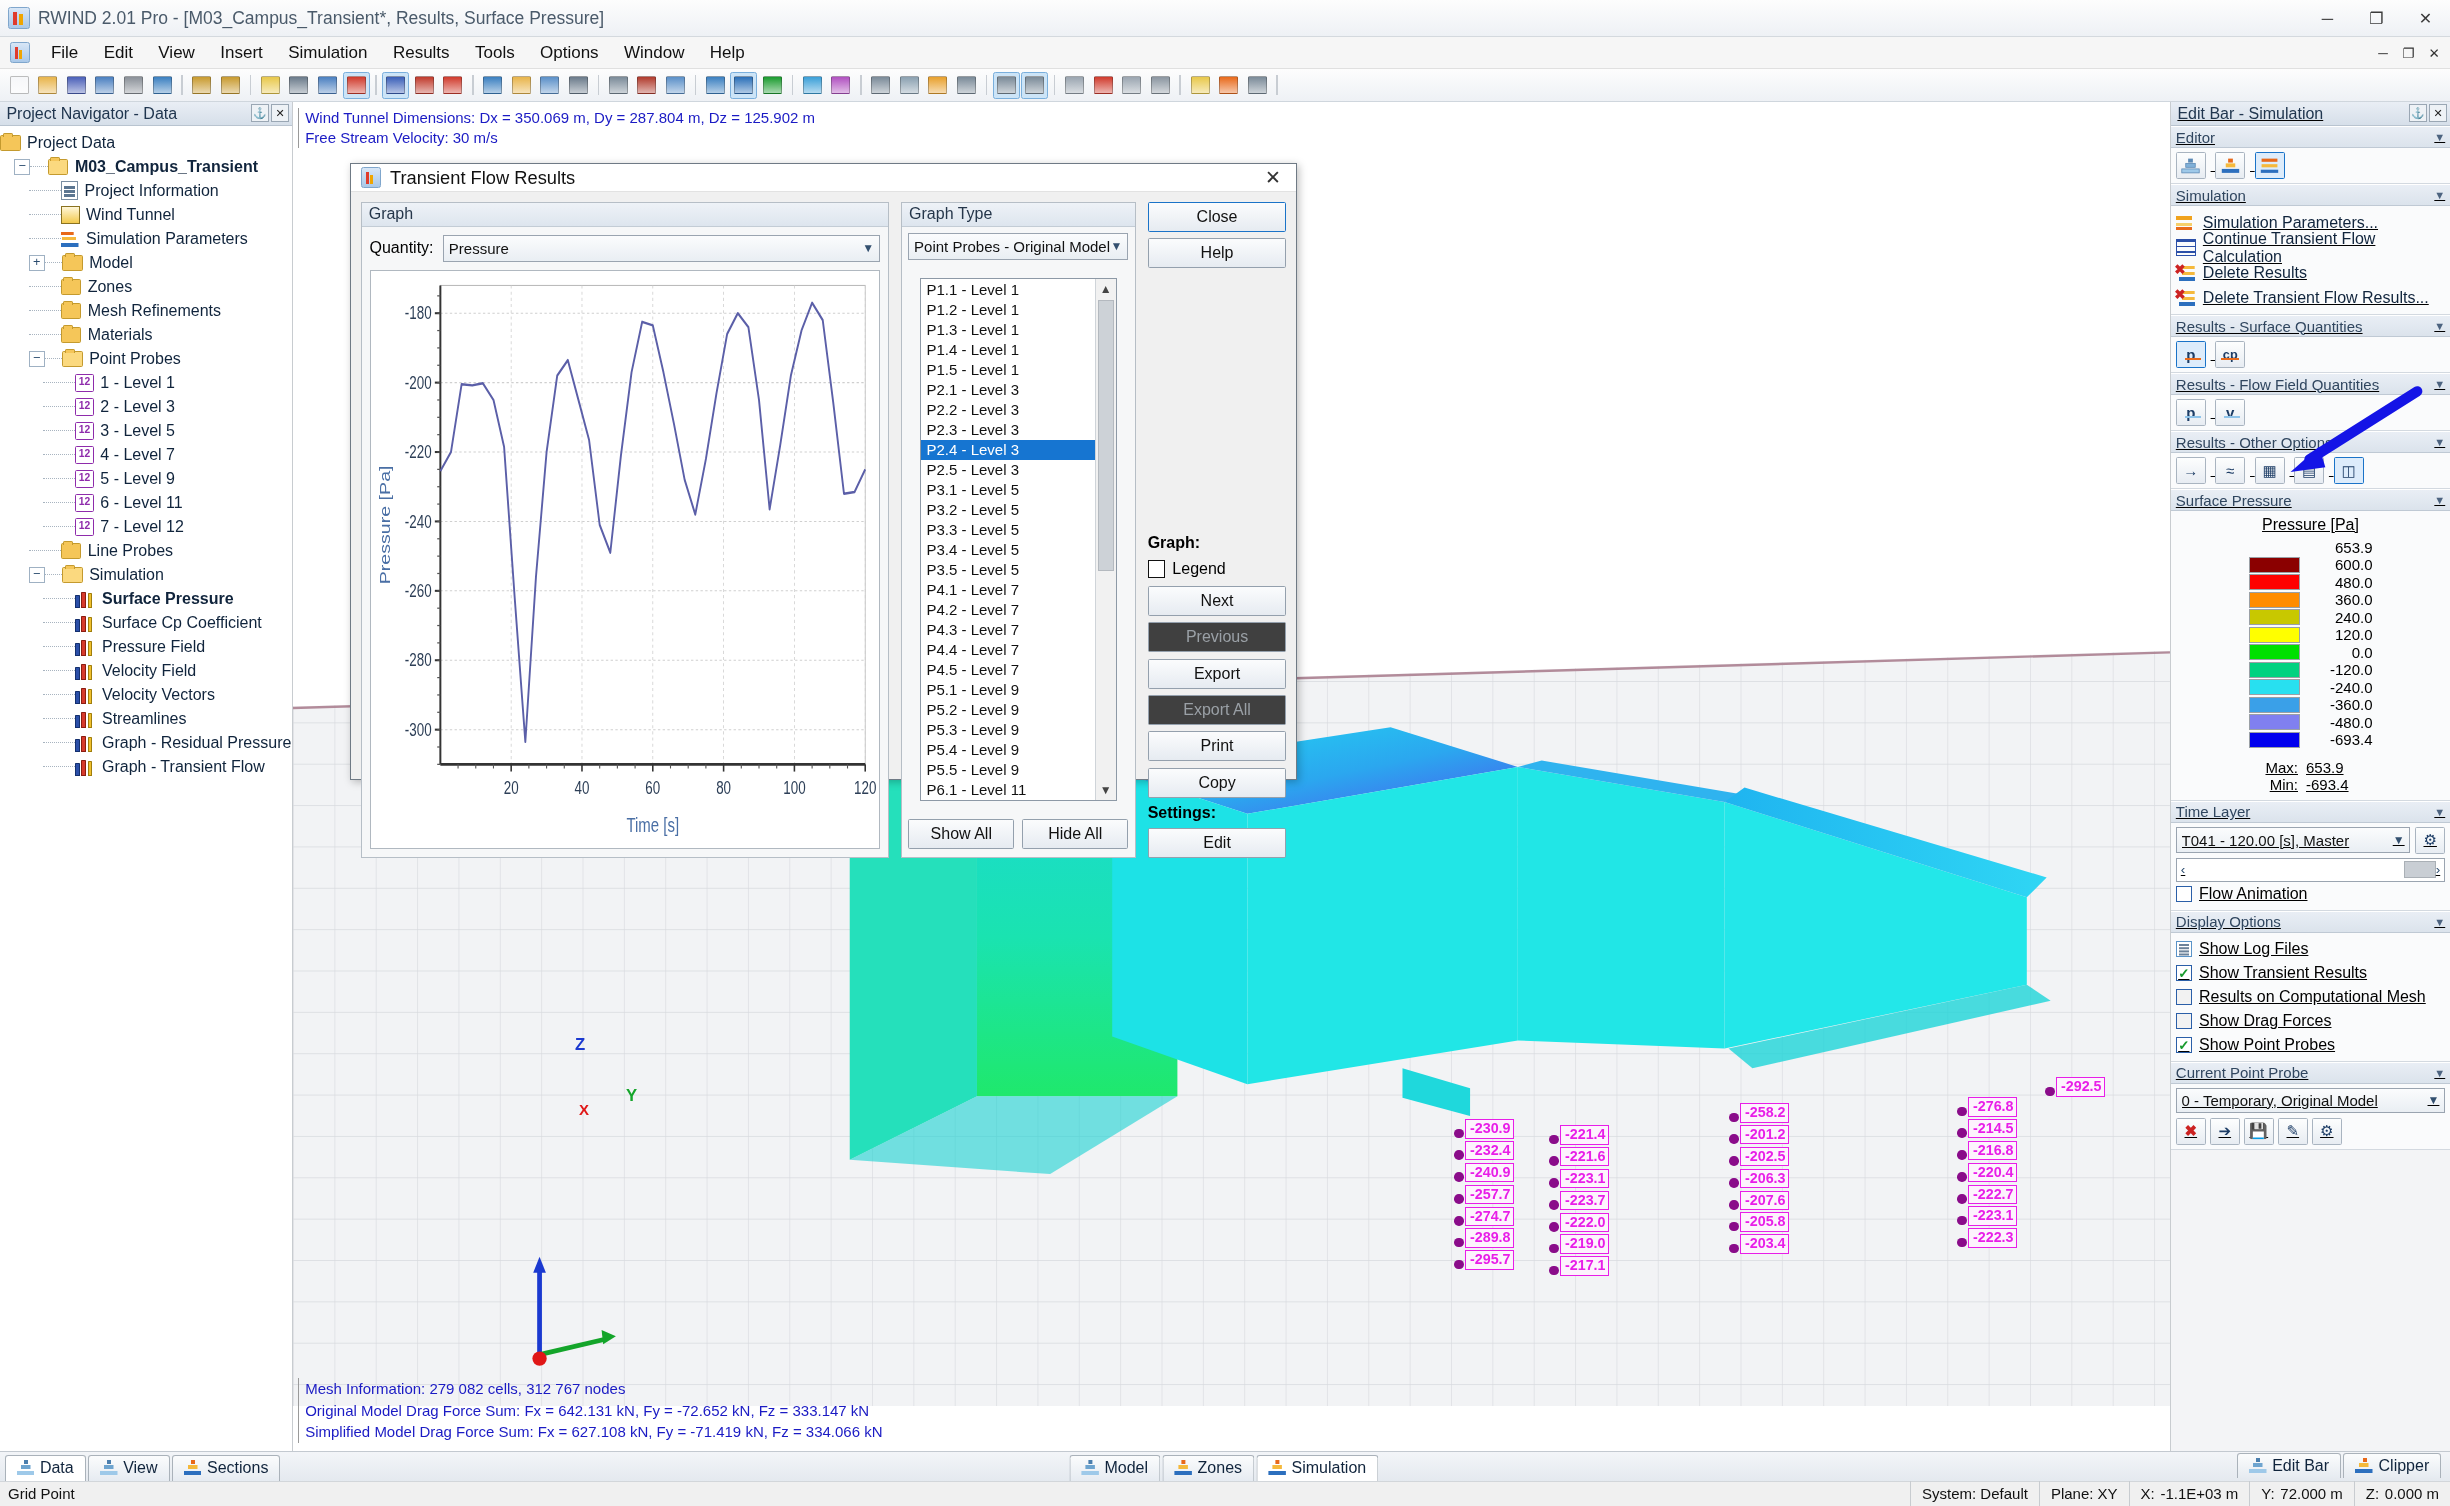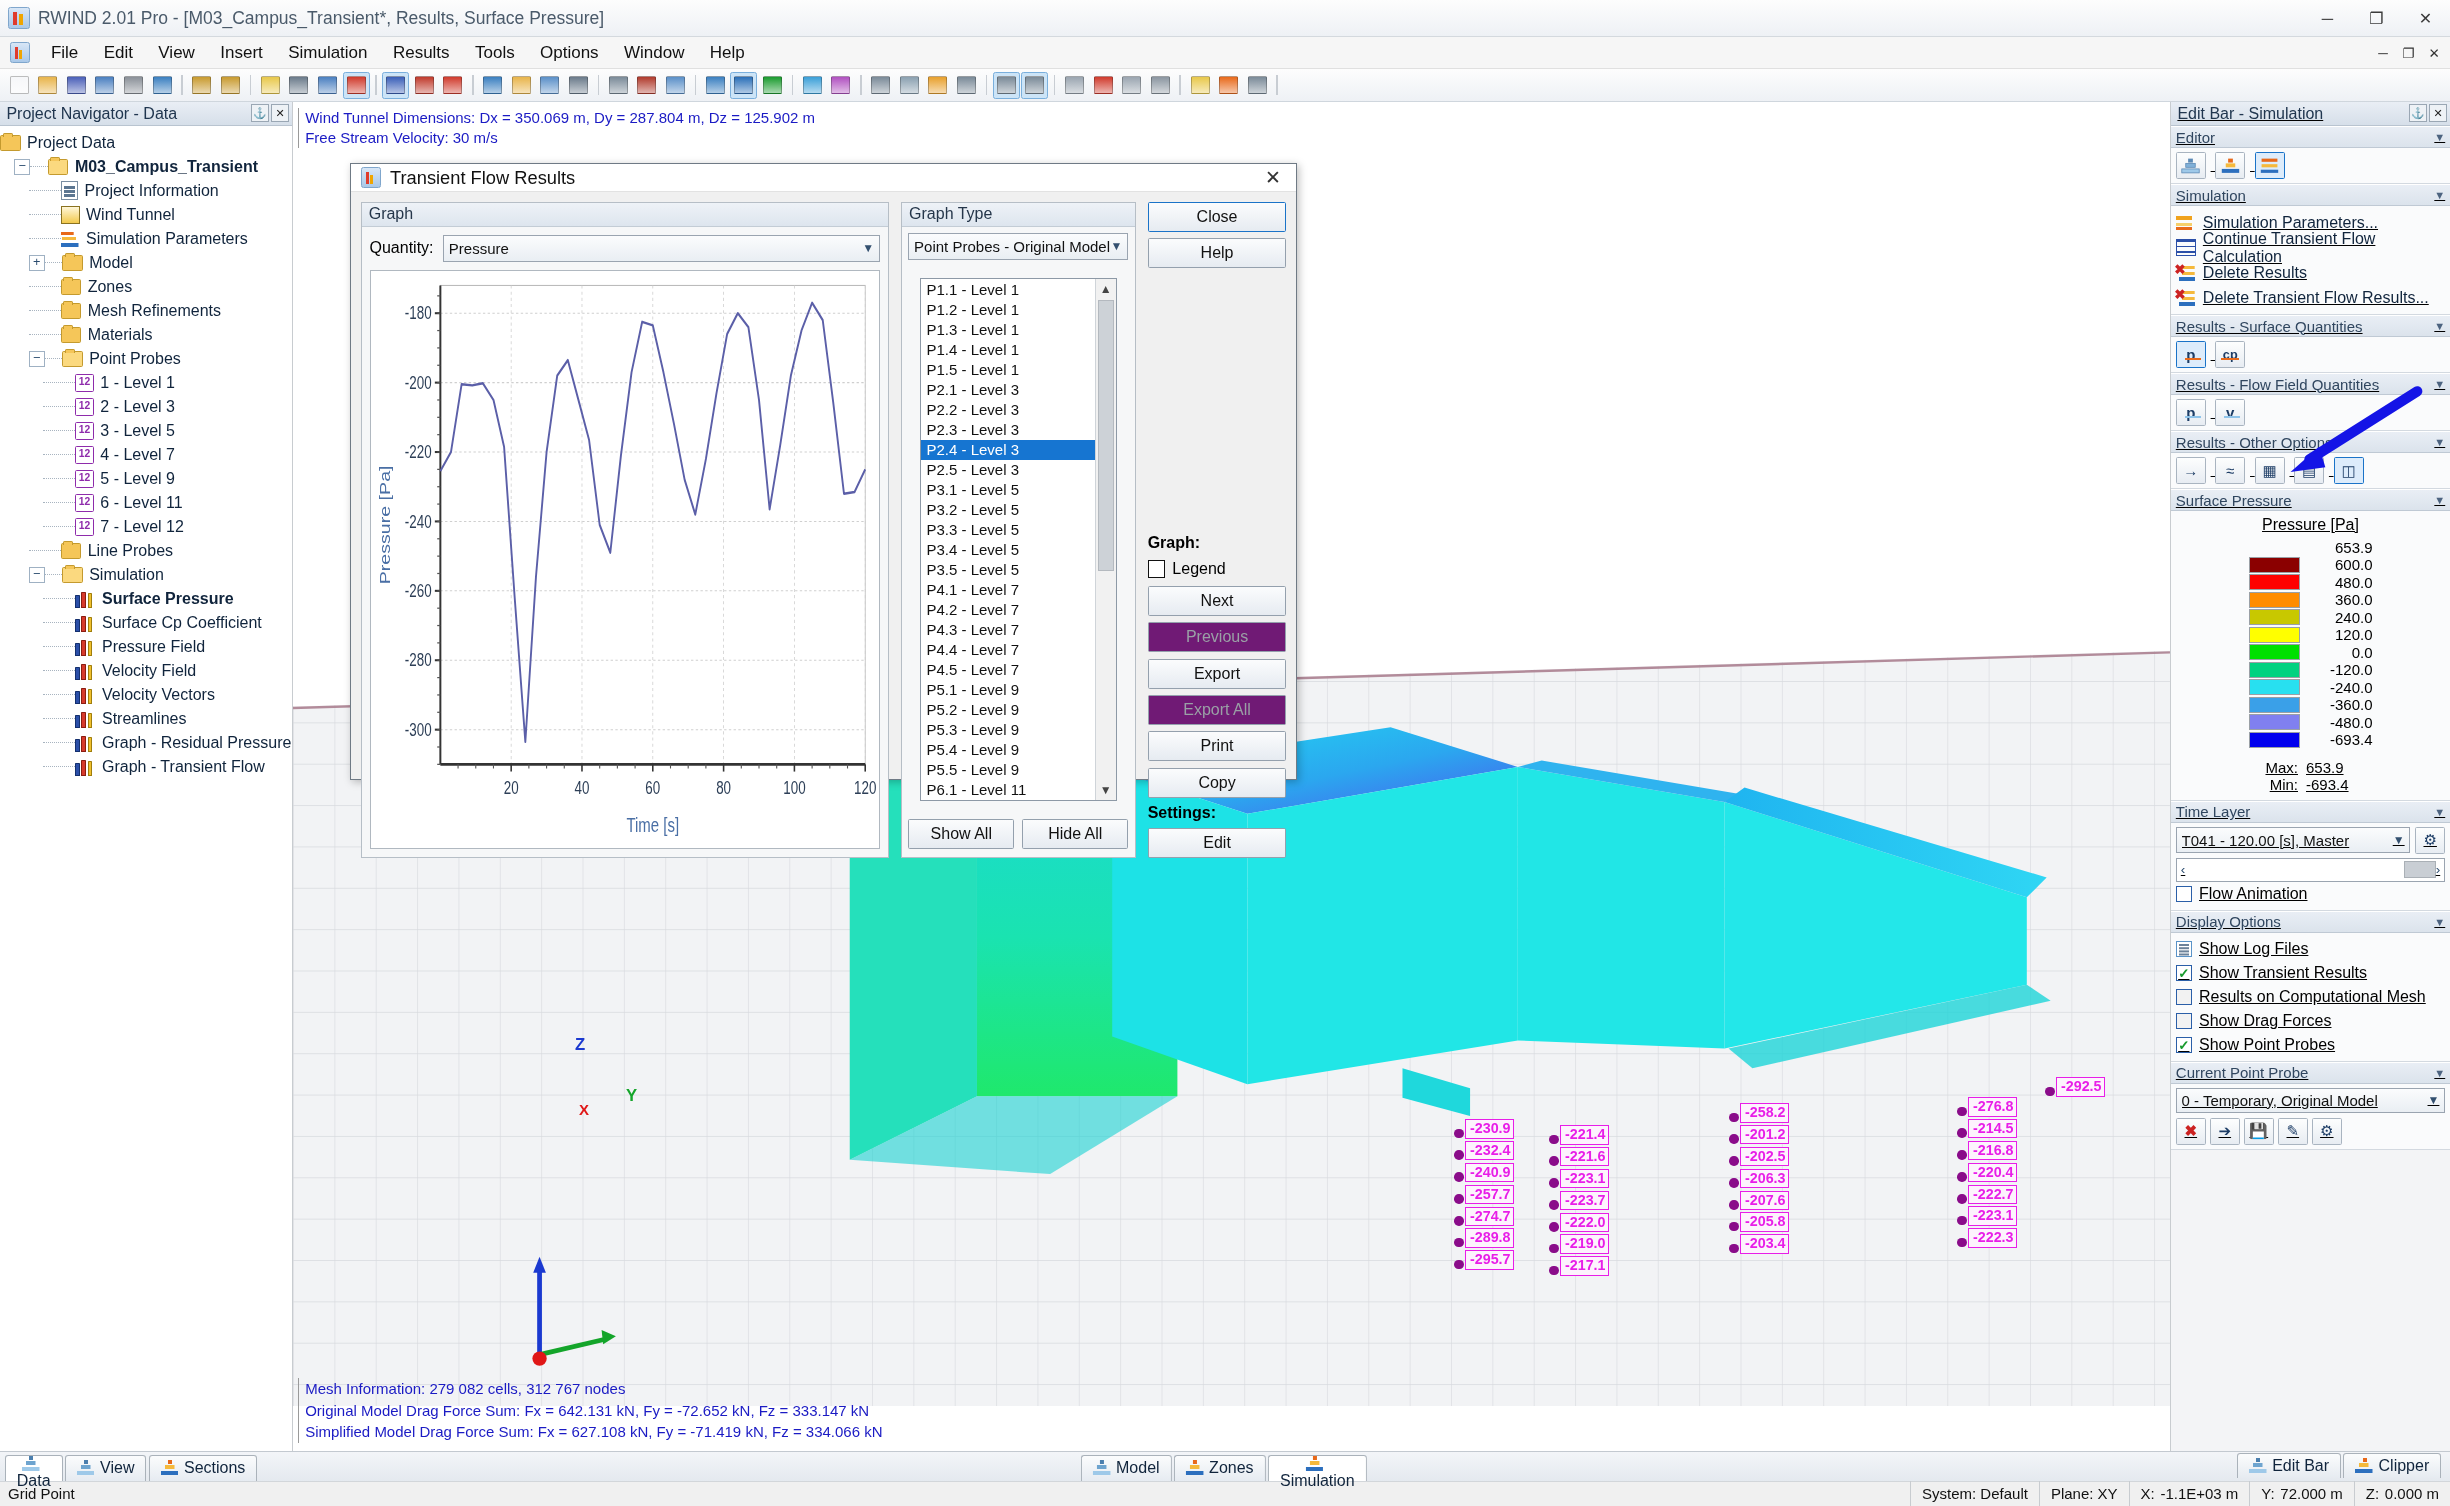--- a/index.html
+++ b/index.html
@@ -153,21 +153,21 @@
   .box.doc{border:0.8px solid #5a93c8;background:#fff;position:relative;}
   .box.doc:after{content:"";position:absolute;left:2.4px;top:2.4px;width:9.5px;height:1.6px;background:#6d8299;
      box-shadow:0 3.2px 0 #6d8299,0 6.4px 0 #6d8299,0 9.5px 0 #6d8299;}
   .cpp-btns{display:flex;gap:4px;margin-top:4.8px;}
   
   #bottombar{height:30px;background:linear-gradient(#f3f5f8,#e4e9ef);border-top:0.8px solid #c3c9d0;
     display:flex;align-items:flex-end;padding-left:4.8px;position:relative;}
   .btab{height:25.5px;display:flex;align-items:center;padding:0 11px;font-size:16px;
     border:0.8px solid #aab2ba;border-bottom:none;background:linear-gradient(#fbfcfd,#e6ebf1);
     border-radius:3.2px 3.2px 0 0;margin-right:2.4px;color:#10243c;}
-  .btab.active{background:#fff;flex-direction:column;}
+  .btab.active{background:#fff;}
   .btab .bt-ico{width:17.5px;height:16px;margin-right:5.6px;flex:none;}
   .ico-model{background:linear-gradient(#9ec9e9,#9ec9e9) 0 11px/17.5px 4px no-repeat,
              linear-gradient(#6ea4cf,#6ea4cf) 4px 4.8px/9.5px 4px no-repeat,
              linear-gradient(#4b7fae,#4b7fae) 7.2px 0/4px 4px no-repeat;}
   .ico-zones{background:linear-gradient(#2c6fbe,#2c6fbe) 0 11px/17.5px 4px no-repeat,
              linear-gradient(#f5b93c,#f5b93c) 4px 4.8px/9.5px 4px no-repeat,
              linear-gradient(#e8691a,#e8691a) 7.2px 0/4px 4px no-repeat;}
   #tabs-center{position:absolute;left:50%;transform:translateX(-50%);display:flex;align-items:flex-end;}
   #tabs-right{position:absolute;right:6.4px;bottom:2.4px;display:flex;align-items:flex-end;}
   
@@ -188,21 +188,21 @@
   #dlg-title .dt-ico:after{content:"";position:absolute;left:8.8px;top:6.4px;width:3.2px;height:9.5px;background:#f0a500;}
   #dlg-title .dt-txt{font-size:18.3px;color:#111;}
   #dlg-x{margin-left:auto;width:27px;height:27px;display:flex;align-items:center;justify-content:center;font-size:19px;color:#333;}
   #dlg-body{flex:1;display:flex;padding:9.5px;gap:12px;}
   .grp{border:0.8px solid #b6bec6;background:#f6f7f8;display:flex;flex-direction:column;}
   .grp-hdr{height:24px;background:linear-gradient(#eef2f7,#dde5ee);border-bottom:0.8px solid #c3ccd5;
     display:flex;align-items:center;padding:0 7.2px;font-size:16px;color:#25364a;}
   .dbtn{height:30px;border:0.8px solid #94a0ad;background:linear-gradient(#fbfcfd,#e6ebf1);
     display:flex;align-items:center;justify-content:center;font-size:16px;color:#111;border-radius:1.6px;}
   .dbtn.primary{border:1.6px solid #1a73c8;}
-  .dbtn.disabled{color:#9aa0a6;background:#701a75;}
+  .dbtn.disabled{color:#9aa0a6;background:#404040;}
   .listbox{flex:1;background:#fff;border:0.8px solid #8d99a6;margin:18px;overflow:hidden;position:relative;}
   .litem{height:20px;line-height:20px;font-size:15px;padding-left:5.6px;white-space:nowrap;color:#111;}
   .litem.sel{background:#1675d1;color:#fff;}
   .sbar{position:absolute;right:0;top:0;bottom:0;width:20.7px;background:#f1f1f1;border-left:0.8px solid #cfd4d9;}
   .sbar .arr{height:20.7px;display:flex;align-items:center;justify-content:center;font-size:12px;color:#444;}
   .sbar .thumb{position:absolute;top:20.7px;left:1.6px;right:1.6px;height:271px;background:#cdd2d7;border:0.8px solid #b4b9bf;}
   
   #chartbox{flex:1;background:#fff;border:0.8px solid #b0b8c0;margin:0 8px 8px;position:relative;}
 </style>
 </head>

